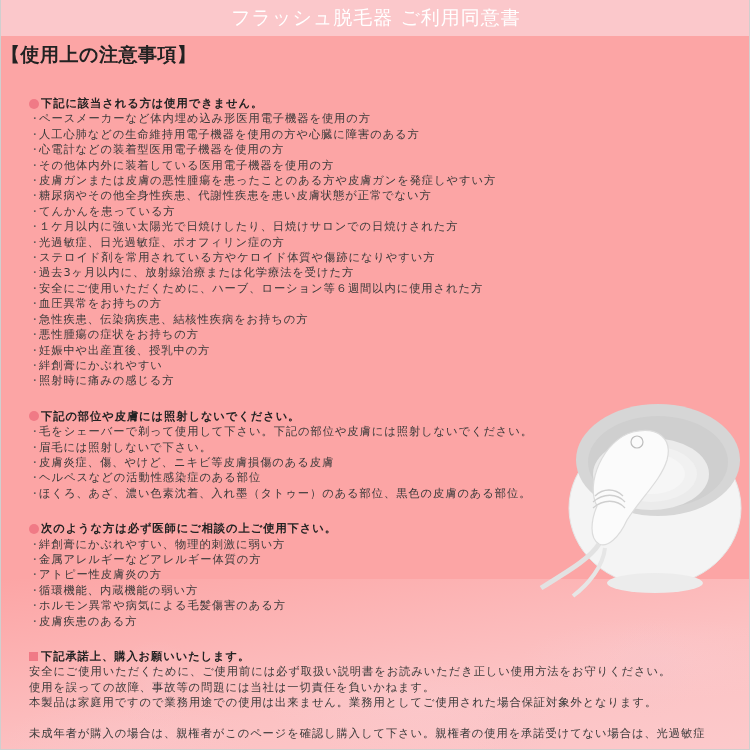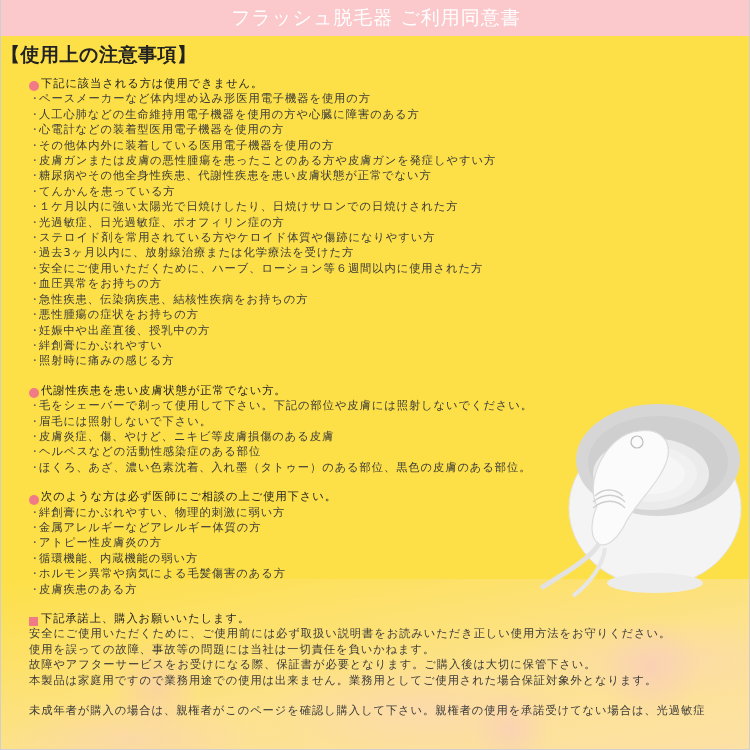--- a/index.html
+++ b/index.html
@@ -11,21 +11,21 @@
       background: #ffffff;
     }
     .page {
       position: relative;
       width: 750px;
       height: 750px;
       box-sizing: border-box;
       border-left: 1px solid #cfcfcf;
       border-right: 1px solid #cfcfcf;
       border-bottom: 1px solid #cfcfcf;
-      background: #fde047;
+      background: #fca5a5;
       overflow: hidden;
       font-family: "DejaVu Sans", "Liberation Sans", sans-serif;
       color: #3a3a3a;
     }
     .header-bar {
       position: absolute;
       left: 0; top: 0;
       width: 750px;
       height: 36px;
       background: #fbc8cb;
@@ -74,25 +74,26 @@
       position: absolute;
       left: 28px;
       top: 76px;
       width: 700px;
       font-size: 11.3px;
       line-height: 15.4px;
       letter-spacing: 0.9px;
     }
     .block { margin-bottom: 14px; }
     .block-head {
-      font-weight: normal;
+      font-weight: bold;
       color: #222222;
       display: flex;
-      align-items: flex-end;
+      align-items: center;
       margin-bottom: 0px;
+      margin-top: 20px;
     }
     .dot-bullet {
       display: inline-block;
       width: 10px; height: 10px;
       border-radius: 50%;
       background: #f07a86;
       margin-right: 2px;
       flex: none;
     }
     .square-bullet {
@@ -244,21 +245,21 @@
         </div>
       <div class="item">
           <span class="mid">・</span>
           <span>照射時に痛みの感じる方</span>
         </div>
     </div>
 
     <div class="block">
       <div class="block-head">
         <span class="dot-bullet"></span>
-        <span>代謝性疾患を患い皮膚状態が正常でない方。</span>
+        <span>下記の部位や皮膚には照射しないでください。</span>
       </div>
       <div class="item">
           <span class="mid">・</span>
           <span>毛をシェーバーで剃って使用して下さい。下記の部位や皮膚には照射しないでください。</span>
         </div>
       <div class="item">
           <span class="mid">・</span>
           <span>眉毛には照射しないで下さい。</span>
         </div>
       <div class="item">
@@ -306,21 +307,20 @@
         </div>
     </div>
 
     <div class="block block-notes">
       <div class="block-head">
         <span class="square-bullet"></span>
         <span>下記承諾上、購入お願いいたします。</span>
       </div>
       <div class="para-line">安全にご使用いただくために、ご使用前には必ず取扱い説明書をお読みいただき正しい使用方法をお守りください。</div>
       <div class="para-line">使用を誤っての故障、事故等の問題には当社は一切責任を負いかねます。</div>
-      <div class="para-line">故障やアフターサービスをお受けになる際、保証書が必要となります。ご購入後は大切に保管下さい。</div>
       <div class="para-line">本製品は家庭用ですので業務用途での使用は出来ません。業務用としてご使用された場合保証対象外となります。</div>
 
       <div class="minor-note">
         <div class="para-line">未成年者が購入の場合は、親権者がこのページを確認し購入して下さい。親権者の使用を承諾受けてない場合は、光過敏症</div>
       </div>
     </div>
 
   </div>
 </div>
 

